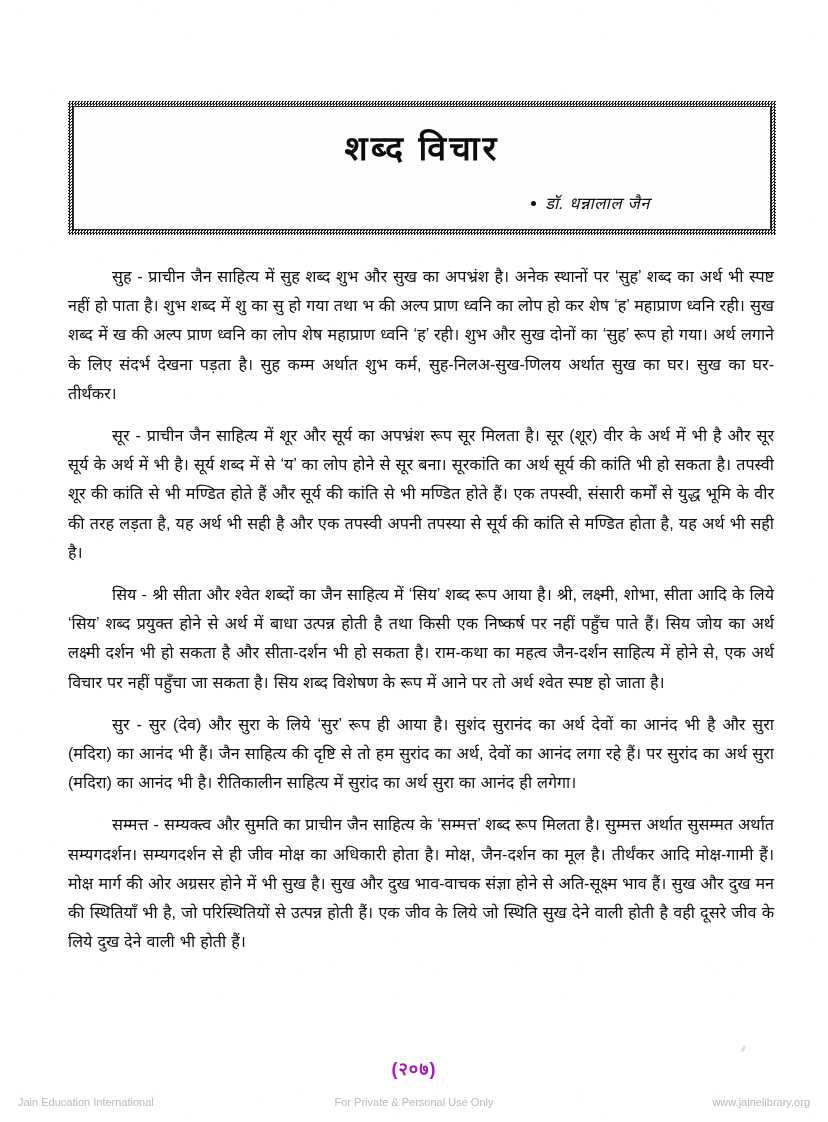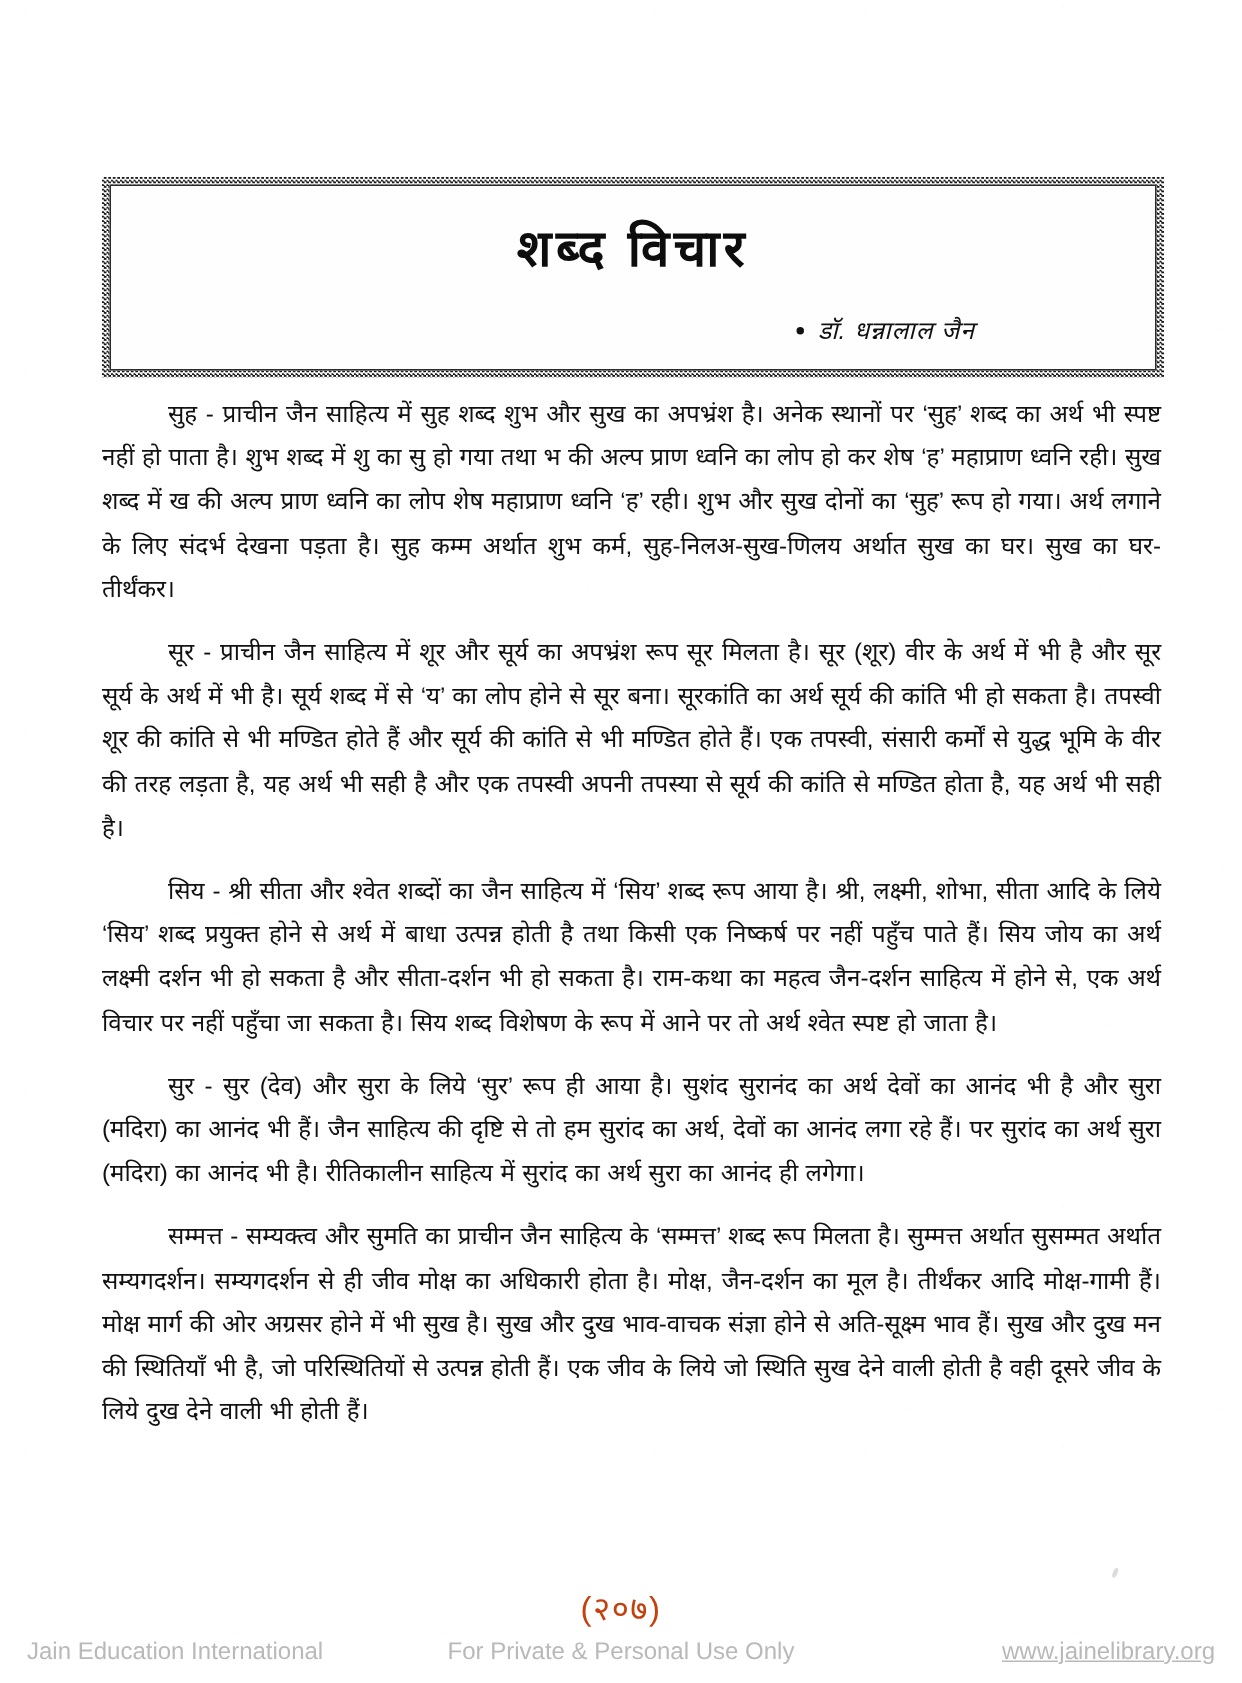--- a/index.html
+++ b/index.html
@@ -32,21 +32,21 @@
 
   .page {
     position: absolute;
     inset: 0;
   }
 
   
   .title-box {
     position: absolute;
     left: 68px;
-    top: 118px;
+    top: 101px;
     width: 708px;
     height: 134px;
     box-sizing: border-box;
     border: 5px solid transparent;
     
     background-image:
       repeating-conic-gradient(#1a1a1a 0% 25%, #ffffff 0% 50%);
     background-size: 3px 3px;
     background-origin: border-box;
     background-clip: border-box;
@@ -116,53 +116,52 @@
   }
 
   
   .page-number {
     position: absolute;
     left: 0;
     right: 0;
     top: 1056px;
     text-align: center;
     font-family: "Liberation Sans", "DejaVu Sans", sans-serif;
-    font-weight: normal;
-    font-size: 22px;
-    color: #c2410c;
+    font-weight: bold;
+    font-size: 18px;
+    color: #a21caf;
     letter-spacing: 1px;
   }
 
   
   .footer {
     position: absolute;
     left: 0;
     right: 0;
     top: 1090px;
     height: 24px;
     display: flex;
     align-items: center;
     font-family: "Liberation Sans", "DejaVu Sans", sans-serif;
-    font-size: 16px;
+    font-size: 11px;
     color: #b9b9b9;
   }
   .footer-left {
     position: absolute;
     left: 18px;
   }
   .footer-center {
     position: absolute;
     left: 0;
     right: 0;
     text-align: center;
   }
   .footer-right {
     position: absolute;
     right: 18px;
-    text-decoration: underline;
   }
 
   
   .speck {
     position: absolute;
     background: #dcdcdc;
     border-radius: 50%;
   }
   .speck.s1 { left: 742px; top: 1045px; width: 3px; height: 7px; transform: rotate(24deg); }
   .speck.s2 { left: 176px; top: 204px; width: 3px; height: 3px; }

